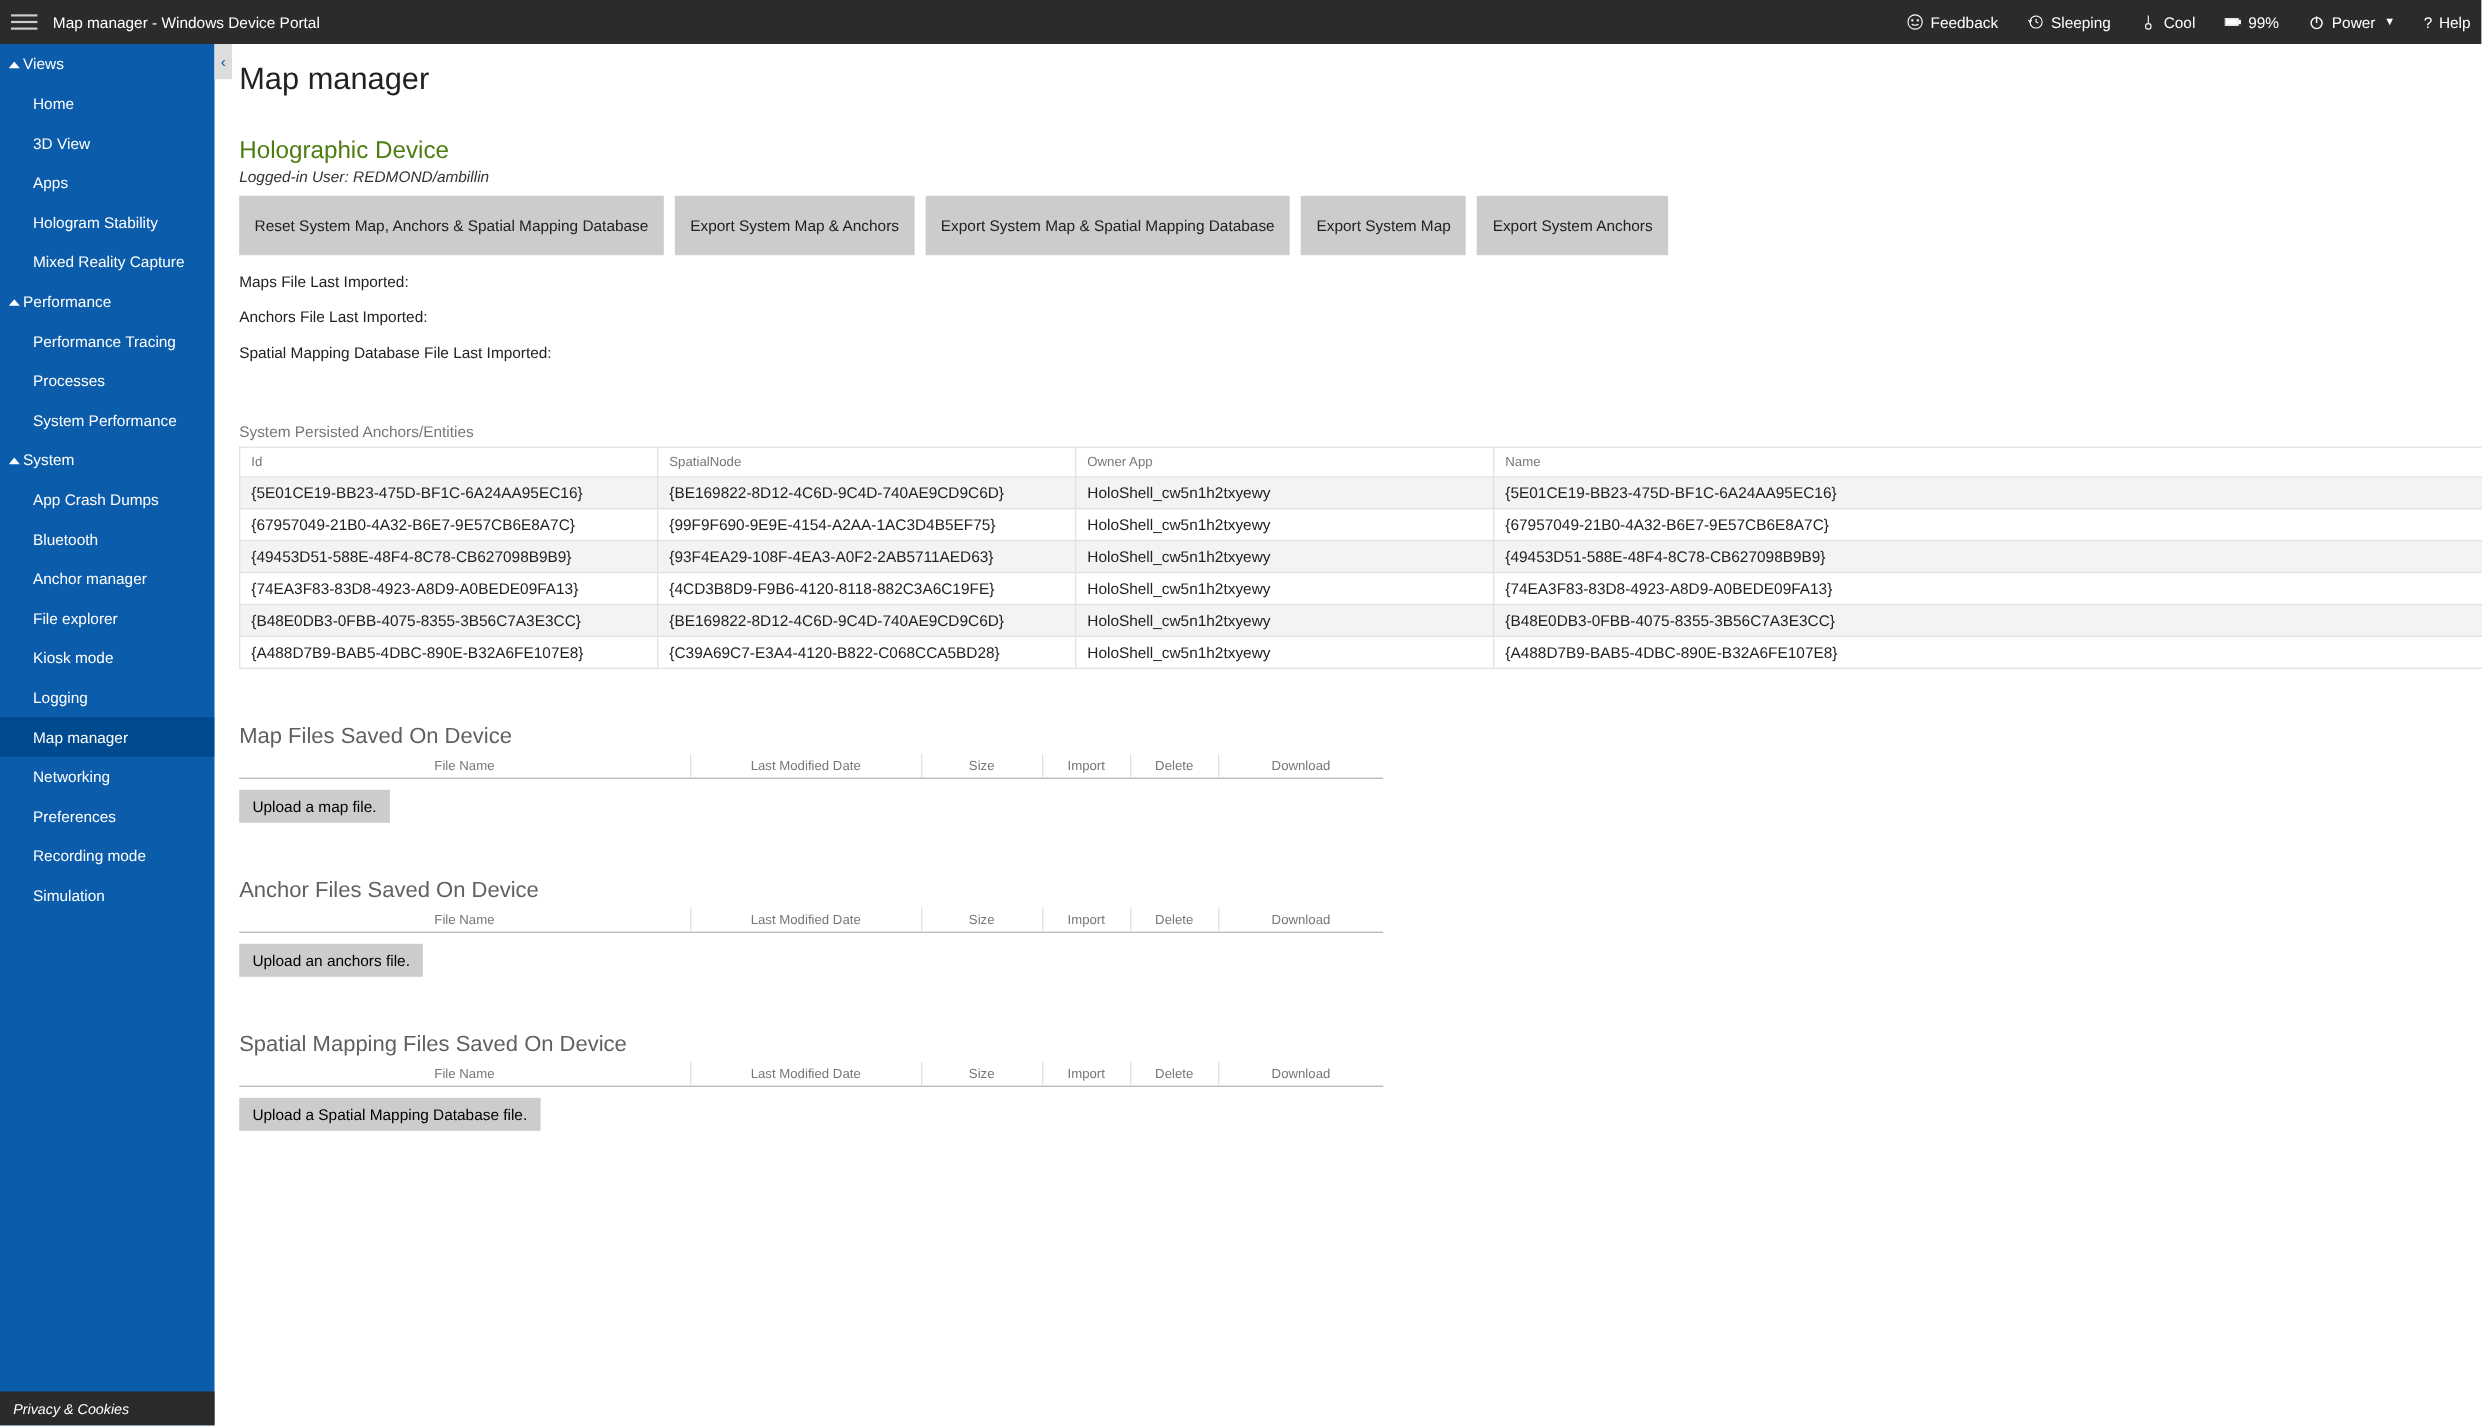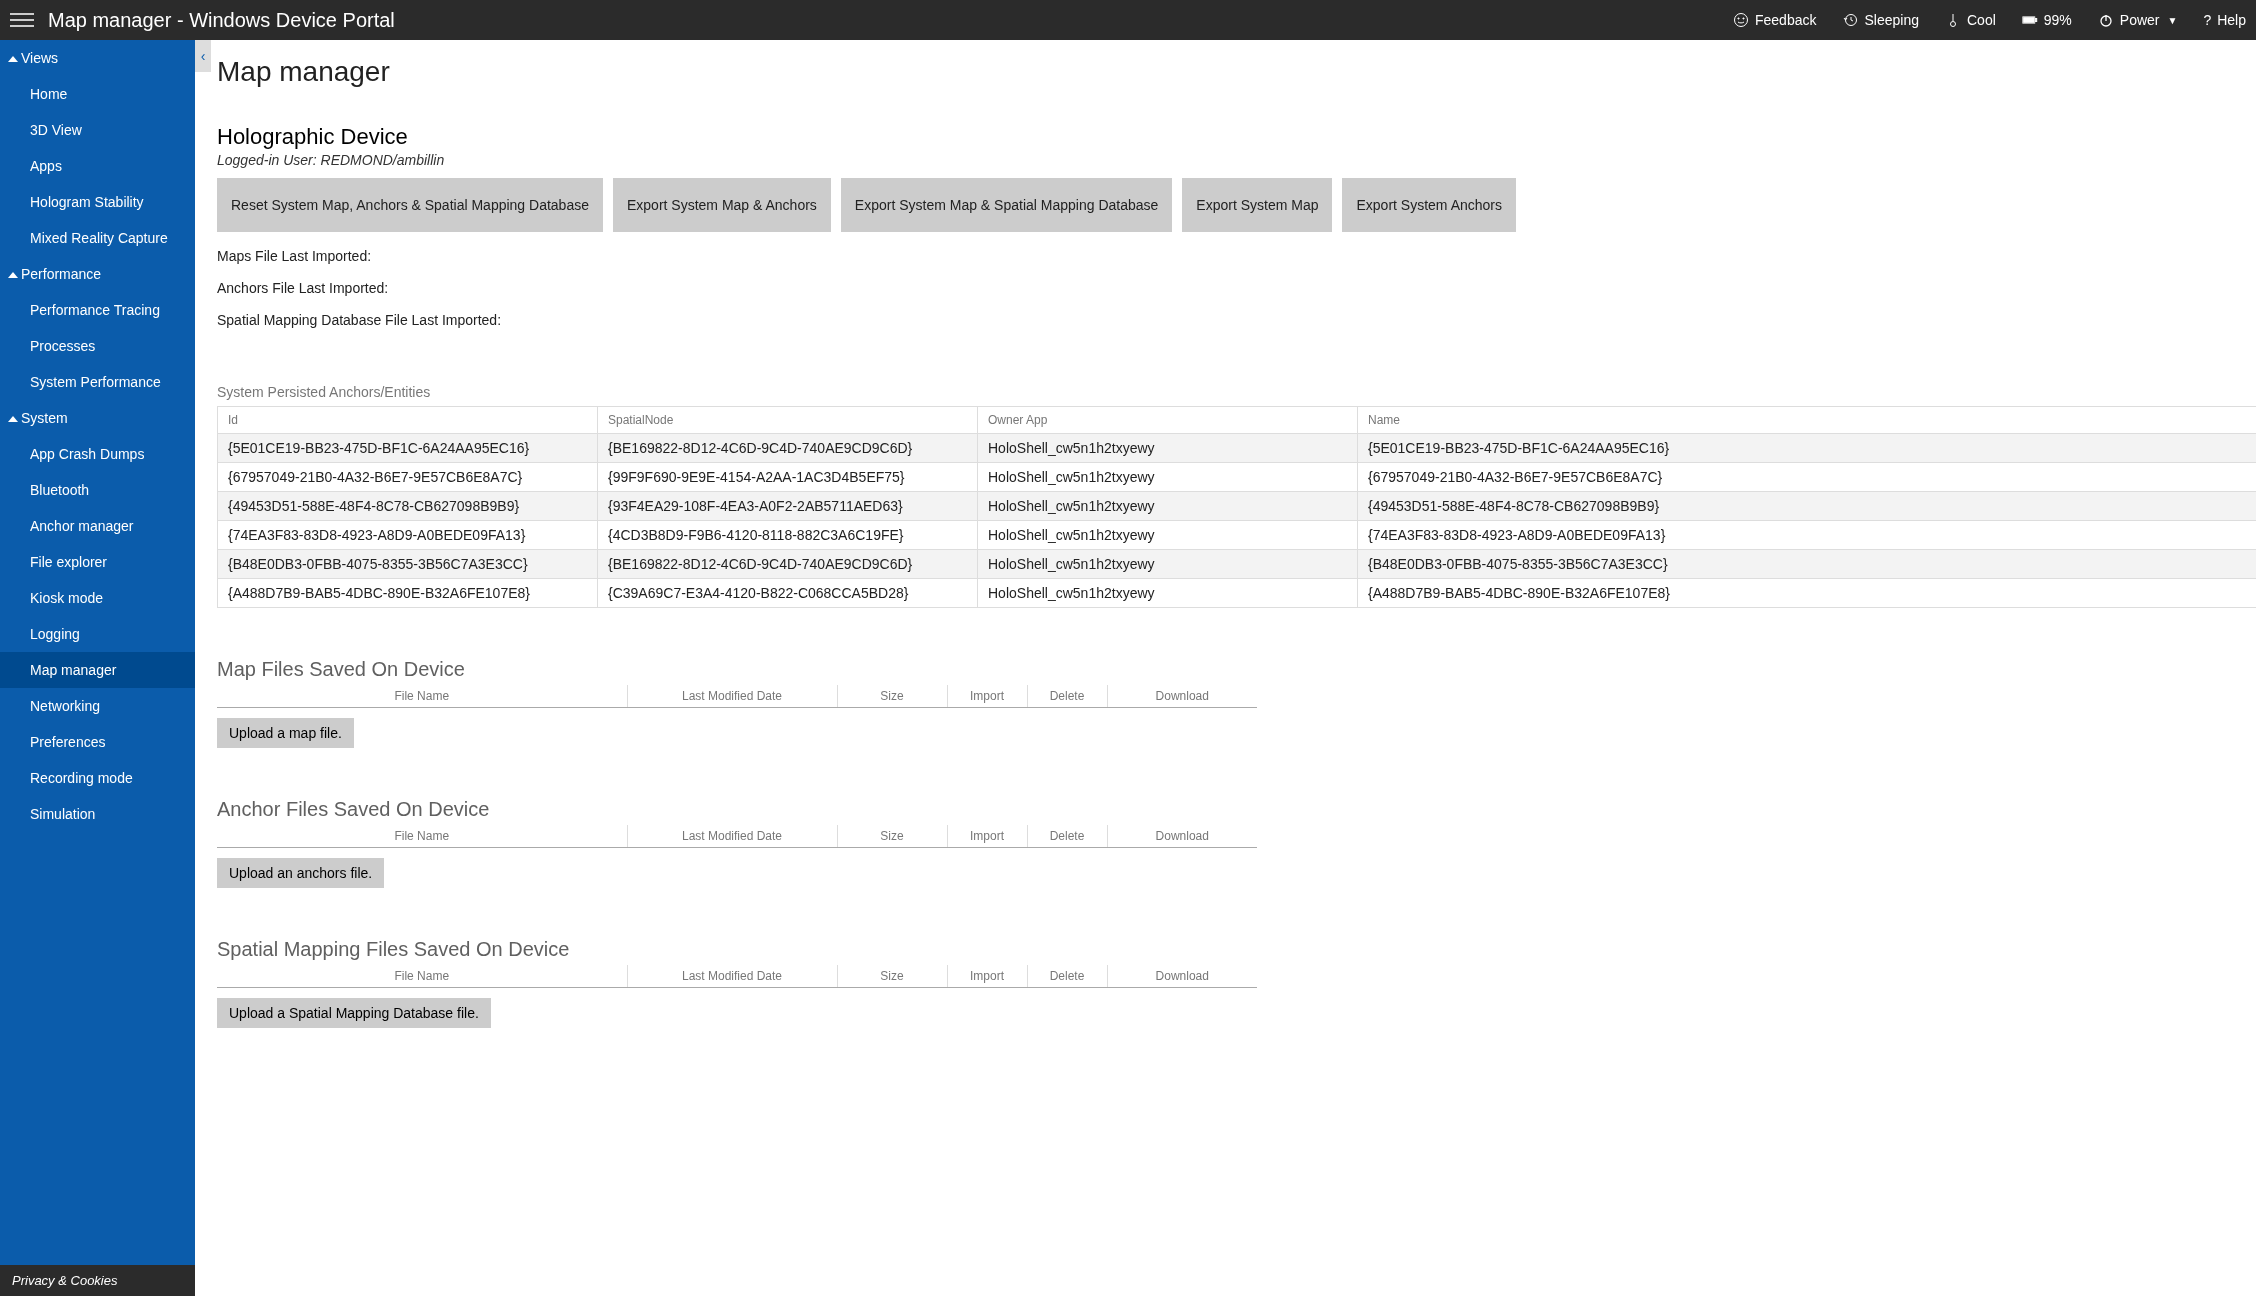--- a/index.html
+++ b/index.html
@@ -1,35 +1,35 @@
 <!DOCTYPE html>
 <html><head>
 <meta charset="utf-8">
 <style>
 * { margin:0; padding:0; box-sizing:border-box; font-family:"Segoe UI",Tahoma,sans-serif; }
 html,body { width:2256px; height:1296px; overflow:hidden; background:#fff; }
 .topbar { height:40px; background:#2b2b2b; color:#fff; display:flex; align-items:center; padding:0 10px; font-size:14px; }
 .hamburger { width:24px; height:24px; display:flex; flex-direction:column; justify-content:center; gap:4px; margin-right:14px; cursor:pointer; }
 .hamburger span { height:2px; background:#ccc; }
-.topbar-title { font-size:20px; }
+.topbar-title { font-size:14px; }
 .topbar-spacer { flex:1; }
 .topbar-item { display:flex; align-items:center; gap:6px; margin-left:26px; cursor:pointer; font-size:14px; }
 .menu-arrow { font-size:10px; margin-left:2px; }
 .body { display:flex; height:1256px; }
 .sidebar { width:195px; background:#0b5cab; color:#fff; position:relative; display:flex; flex-direction:column; font-size:14px; }
 .sidebar-scroll { overflow-y:auto; flex:1; }
 .collapse-tab { position:absolute; top:0; right:-16px; width:16px; height:32px; background:#ddd; color:#0b5cab; font-size:14px; display:flex; align-items:center; justify-content:center; cursor:pointer; }
 .section-header { padding:10px 8px 10px 8px; cursor:pointer; font-size:14px; }
 .section-caret { display:inline-block; width:0; height:0; border-left:5px solid transparent; border-right:5px solid transparent; border-bottom:6px solid #fff; margin-right:3px; transform:translateY(-1px); }
 .nav-item { padding:10px 8px 10px 30px; cursor:pointer; }
 .nav-item.active { background:#004a8f; }
 .privacy { background:#2b2b2b; color:#fff; font-style:italic; font-size:13px; padding:8px 12px; }
 .content { flex:1; padding:10px 0 0 22px; overflow-y:auto; position:relative; }
 .page-title { font-size:28px; font-weight:400; margin:6px 0 36px 0; color:#222; }
-.section-title { font-size:22px; font-weight:300; color:#000000; margin-top:6px; }
+.section-title { font-size:22px; font-weight:300; color:#4d7c0f; margin-top:6px; }
 .logged-in { font-size:14px; margin:2px 0 10px 0; color:#333;font-style:italic; }
 .btn-row { display:flex; gap:10px; margin-bottom:10px; }
 .btn { background:#ccc; border:none; padding:19px 14px; font-size:14px; cursor:pointer; color:#222; }
 .info-line { font-size:14px; margin:16px 0; color:#222; }
 .sub-header { font-size:14px; color:#777; margin-top:56px; margin-bottom:6px; font-weight:400; }
 .anchor-table { width:2086px; border-collapse:collapse; font-size:14px;border-radius:30px; }
 .anchor-table th { text-align:left; font-weight:400; font-size:12px; color:#777; border:1px solid #ddd; padding:6px 10px; background:#fff; }
 .anchor-table td { border:1px solid #ddd; padding:6px 10px; color:#222; }
 .anchor-table tr:nth-child(odd) td { background:#f3f3f3; }
 .anchor-table tr:nth-child(even) td { background:#fff; }

